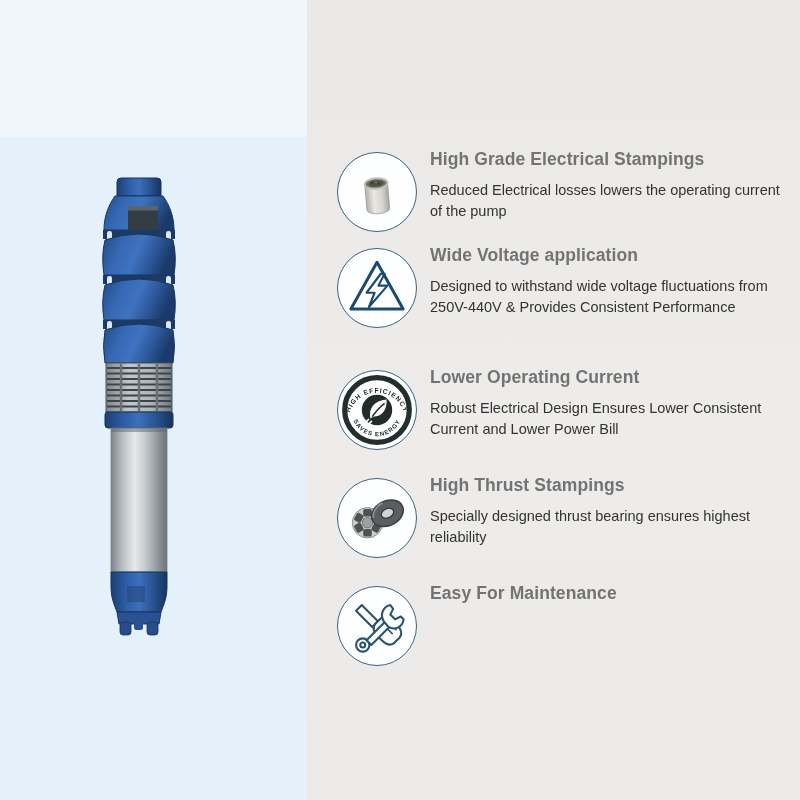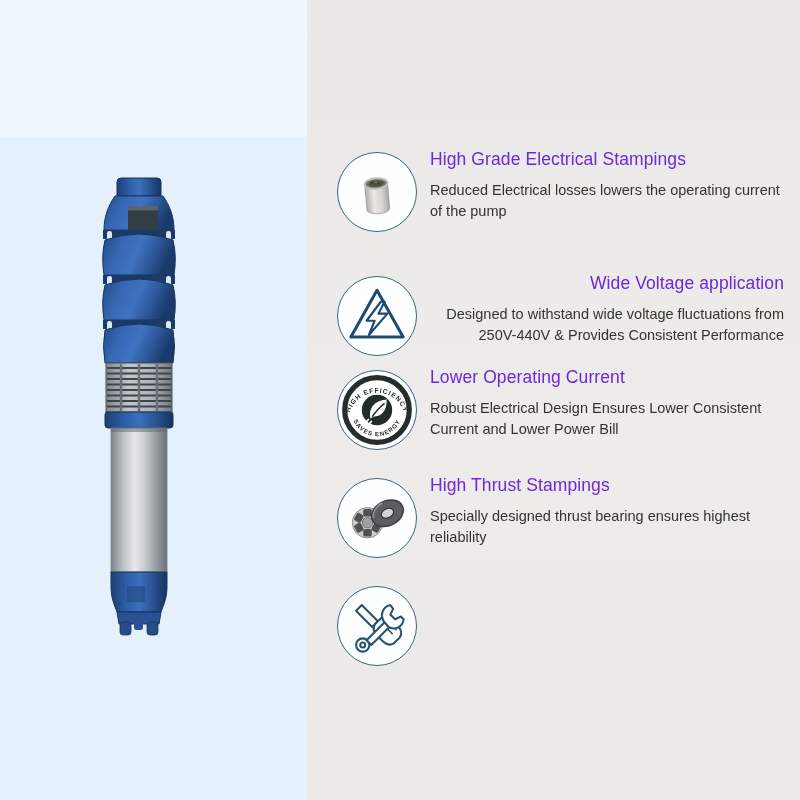--- a/index.html
+++ b/index.html
@@ -33,21 +33,21 @@
   }
 
   .feature-row {
     position: absolute;
     left: 337px;
     width: 450px;
     display: flex;
     align-items: flex-start;
   }
   .row-1 { top: 152px; }
-  .row-2 { top: 276px; text-align: right; }
+  .row-2 { top: 248px; }
   .row-3 { top: 370px; }
   .row-4 { top: 478px; }
   .row-5 { top: 586px; }
 
   .icon-circle {
     flex: 0 0 auto;
     width: 80px; height: 80px;
     border-radius: 50%;
     background: #fdfeff;
     border: 1.6px solid #3a657f;
@@ -56,22 +56,22 @@
     justify-content: center;
   }
 
   .feature-text {
     margin-left: 13px;
     margin-top: -3px;
     width: 354px;
   }
   .feature-title {
     font-size: 17.5px;
-    font-weight: normal;
-    color: #6d28d9;
+    font-weight: bold;
+    color: #737373;
     line-height: 1.2;
     letter-spacing: 0.1px;
   }
   .feature-desc {
     margin-top: 10px;
     font-size: 14.5px;
     color: #333333;
     line-height: 1.42;
   }
 </style>
@@ -283,16 +283,17 @@
           <path d="M48 40 L56 48 M52 36 L60 44" stroke-width="1.6"></path>
 
           <circle cx="25" cy="60" r="7"></circle>
           <circle cx="25" cy="60" r="2.6"></circle>
           <path d="M29 55 L48 36 L53 41 L34 60 Z"></path>
           <path d="M47 35 C43 28 46 20 54 18 L57 22 L54 28 L59 33 L65 30 L68 33 C67 41 59 45 52 41 Z"></path>
         </g>
       </svg>
     </div>
     <div class="feature-text">
+      <div class="feature-title">Easy For Maintenance</div>
     </div>
   </div>
 
 </div>
 
 </body></html>

